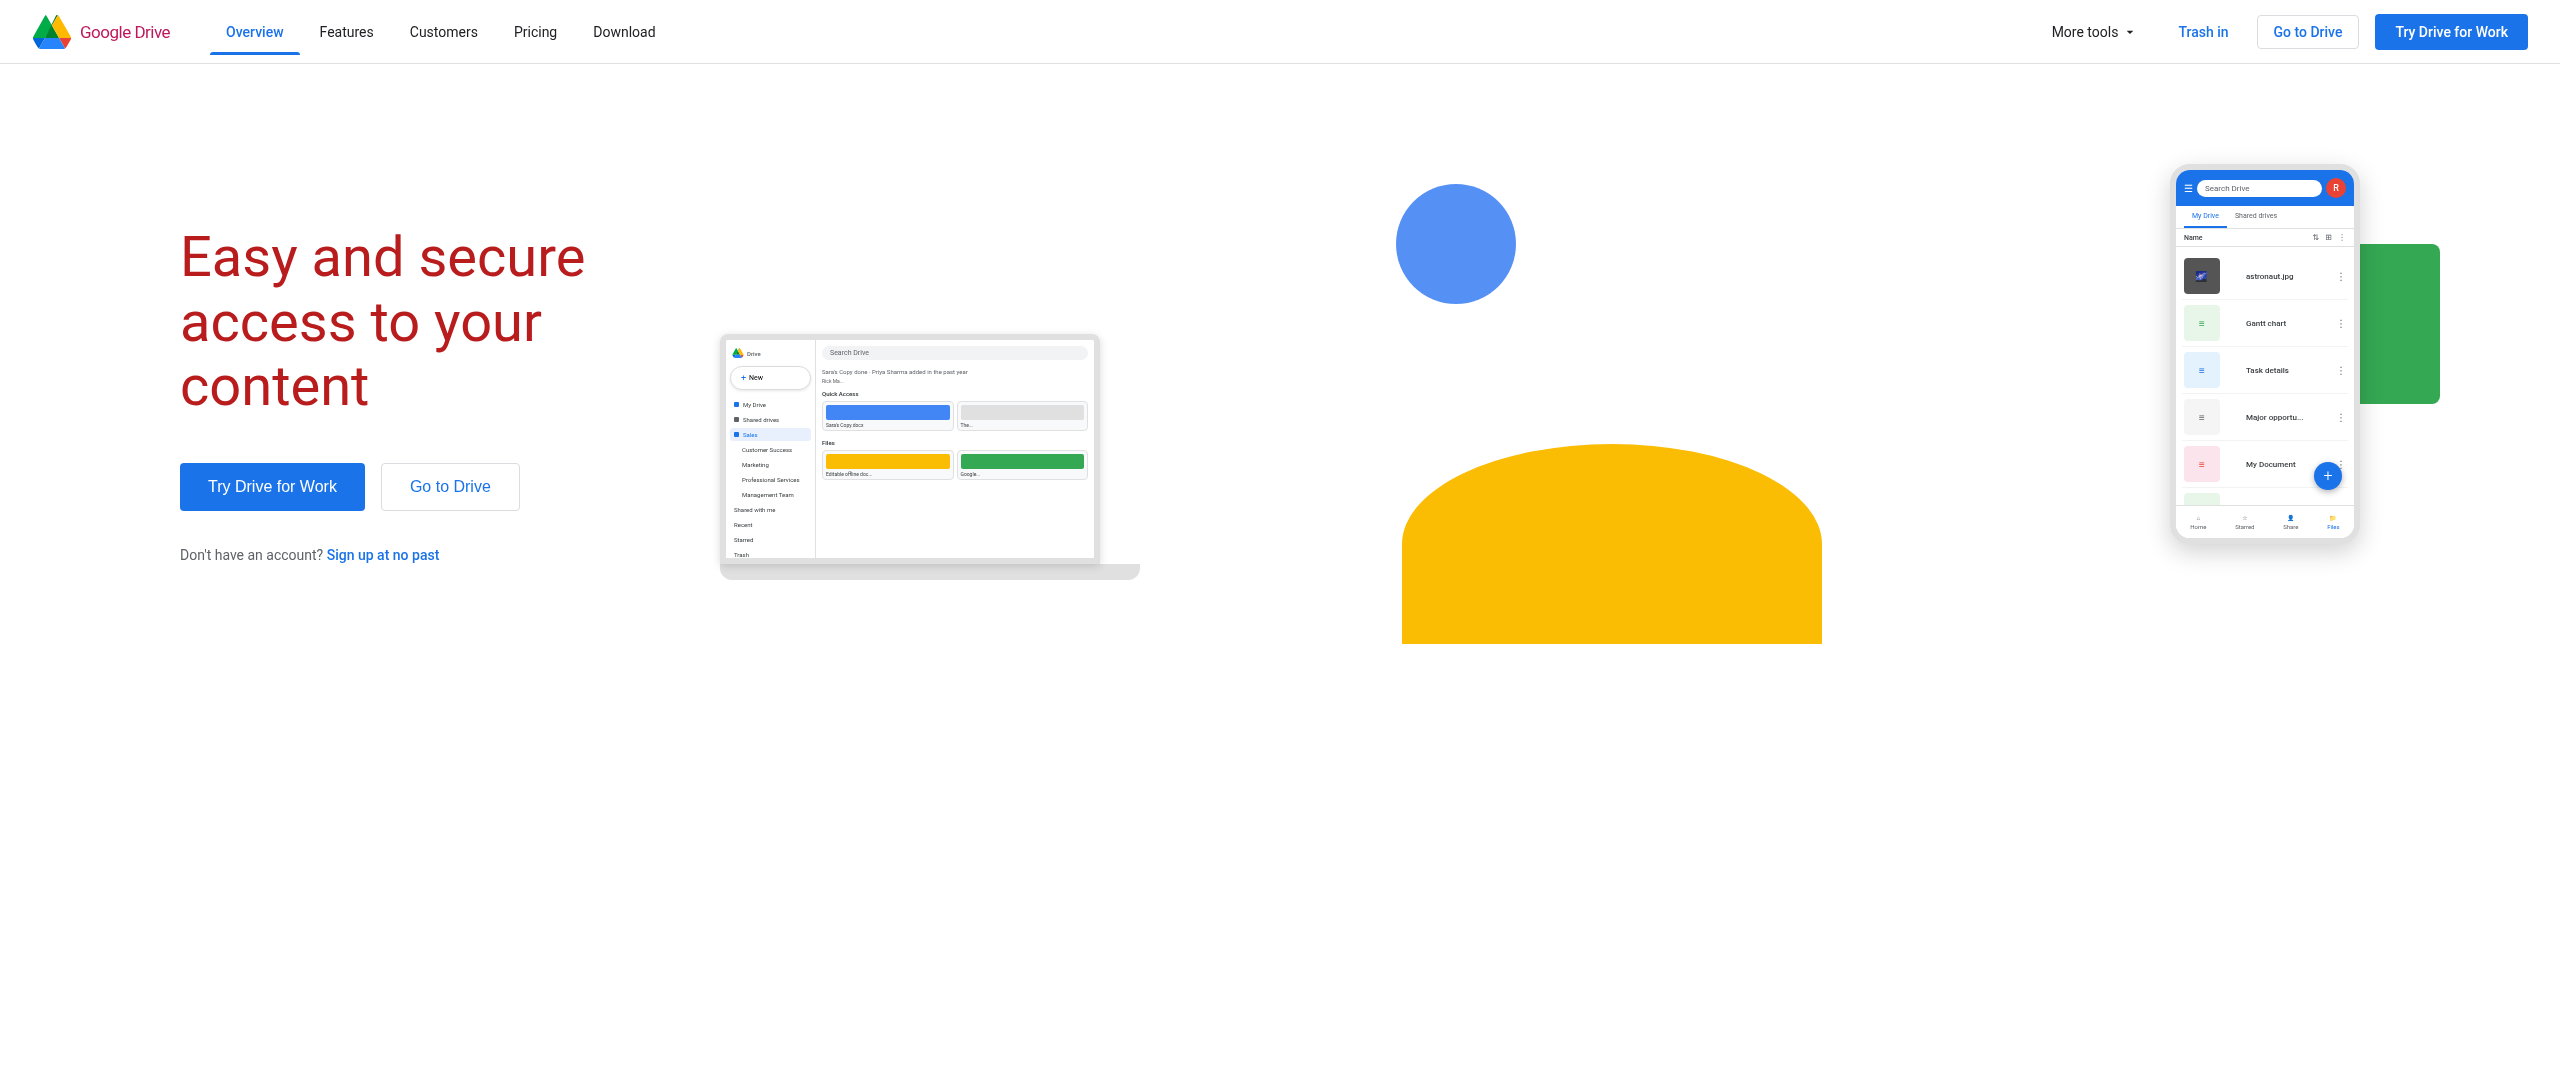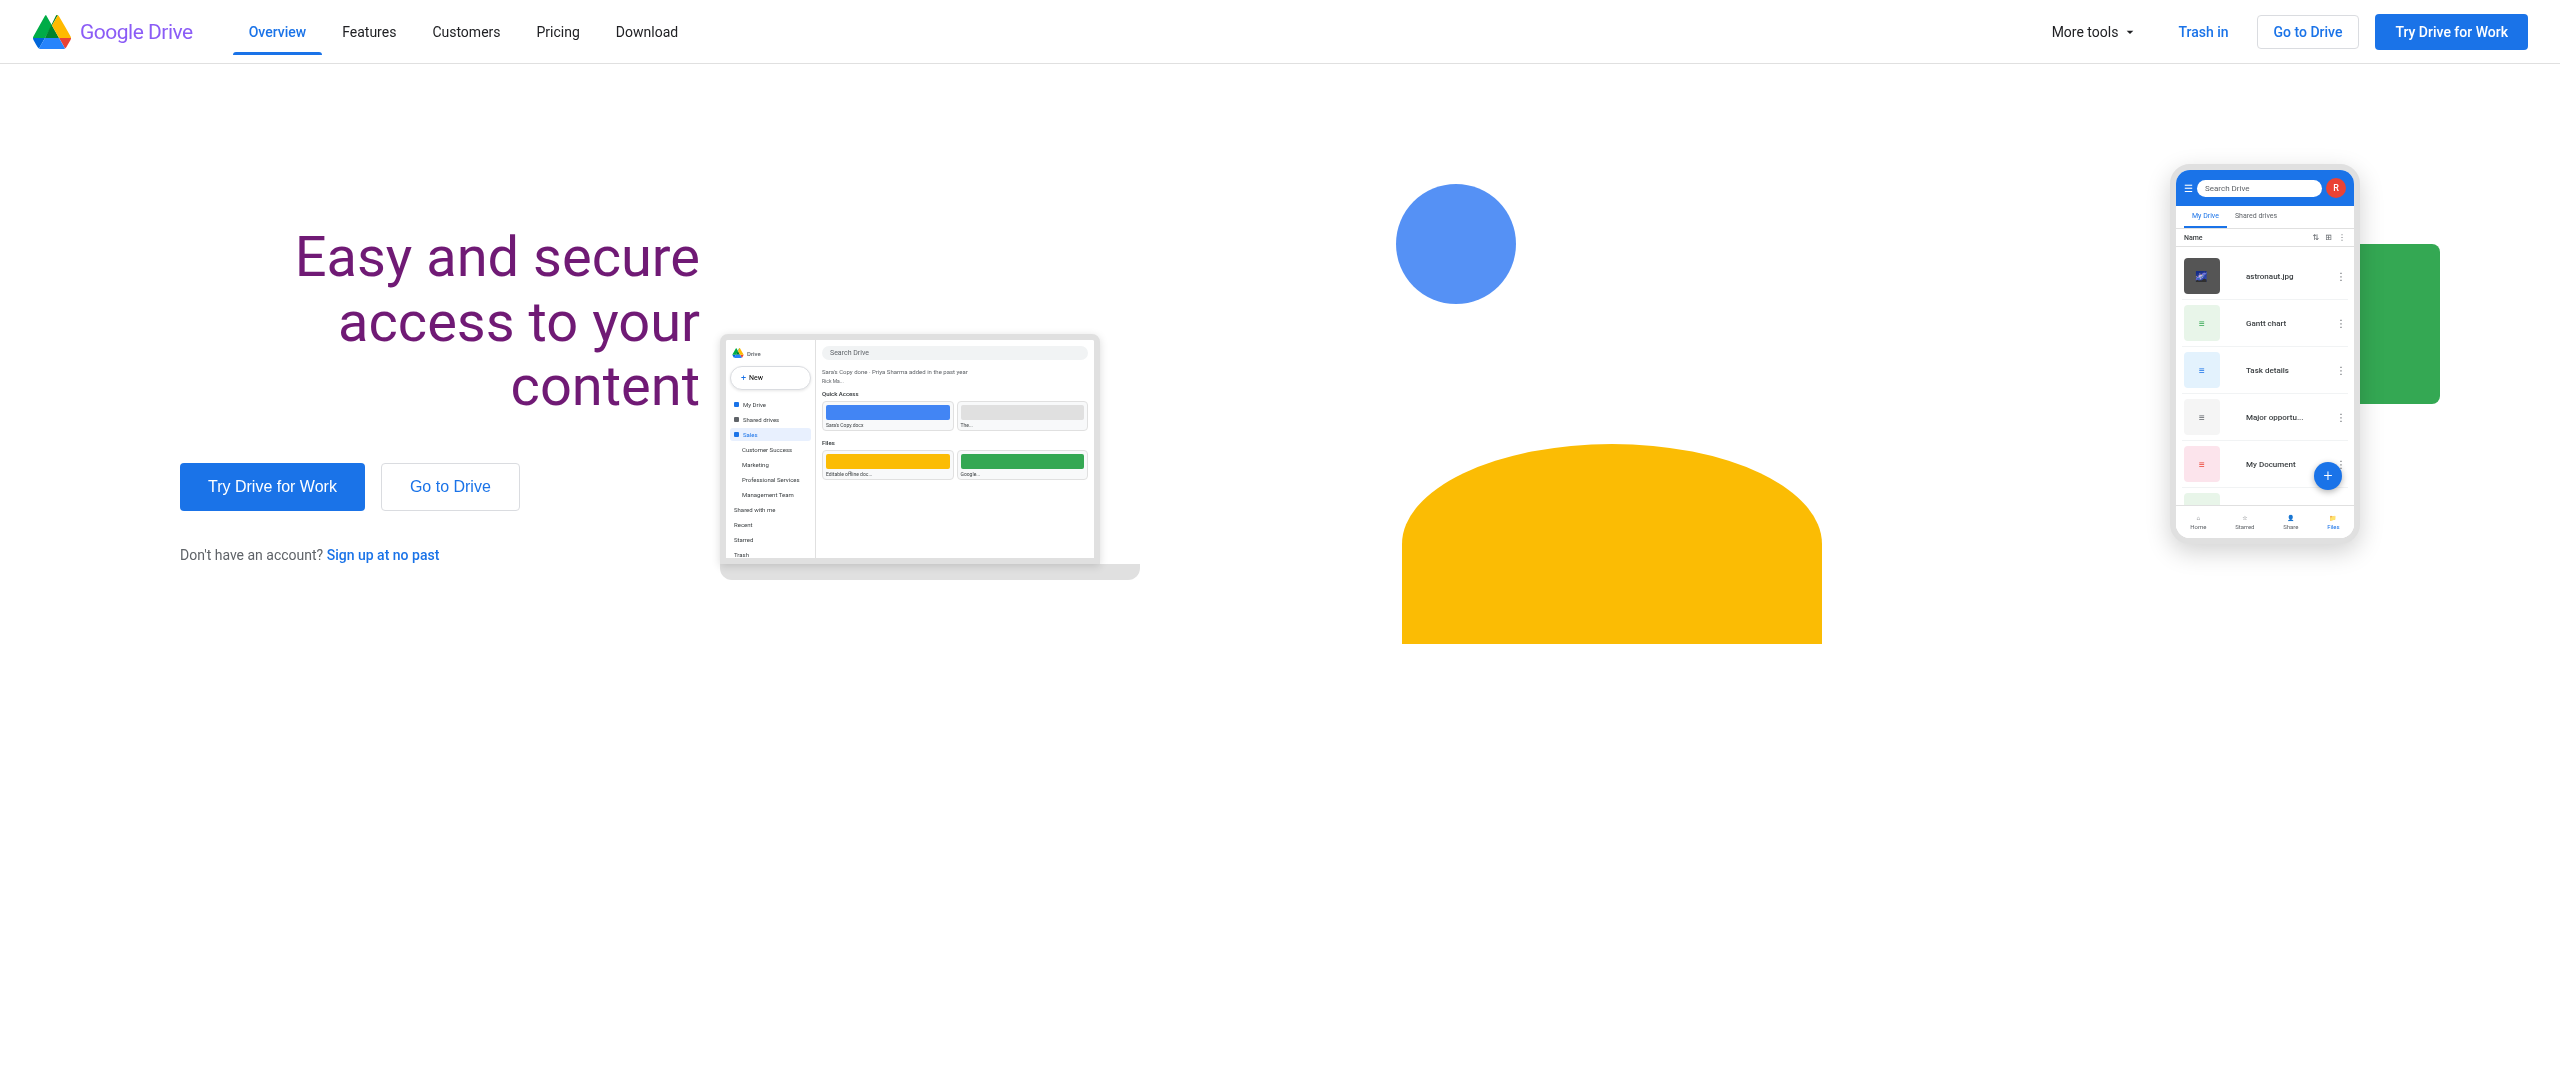--- a/index.html
+++ b/index.html
@@ -18,23 +18,23 @@
       z-index: 100;
     }
     .logo-area {
       display: flex;
       align-items: center;
       gap: 8px;
       margin-right: 40px;
       text-decoration: none;
     }
     .logo-text {
-      font-size: 21px;
+      font-size: 17px;
       font-weight: 400;
-      color: #8b5cf6;
+      color: #be185d;
       letter-spacing: -0.5px;
     }
     .nav-links {
       display: flex;
       align-items: center;
       gap: 4px;
       flex: 1;
     }
     .nav-link {
       padding: 0 16px;
@@ -117,24 +117,23 @@
       position: relative;
       overflow: hidden;
     }
     .hero-content {
       max-width: 520px;
       flex-shrink: 0;
     }
     .hero-title {
       font-size: 56px;
       font-weight: 400;
-      color: #701a75;
+      color: #b91c1c;
       line-height: 1.15;
       margin-bottom: 44px;
-      text-align: right;
     }
     .hero-subtitle {
       font-size: 16px;
       color: #5f6368;
       line-height: 1.6;
       margin-bottom: 40px;
     }
     .hero-buttons {
       display: flex;
       gap: 16px;

